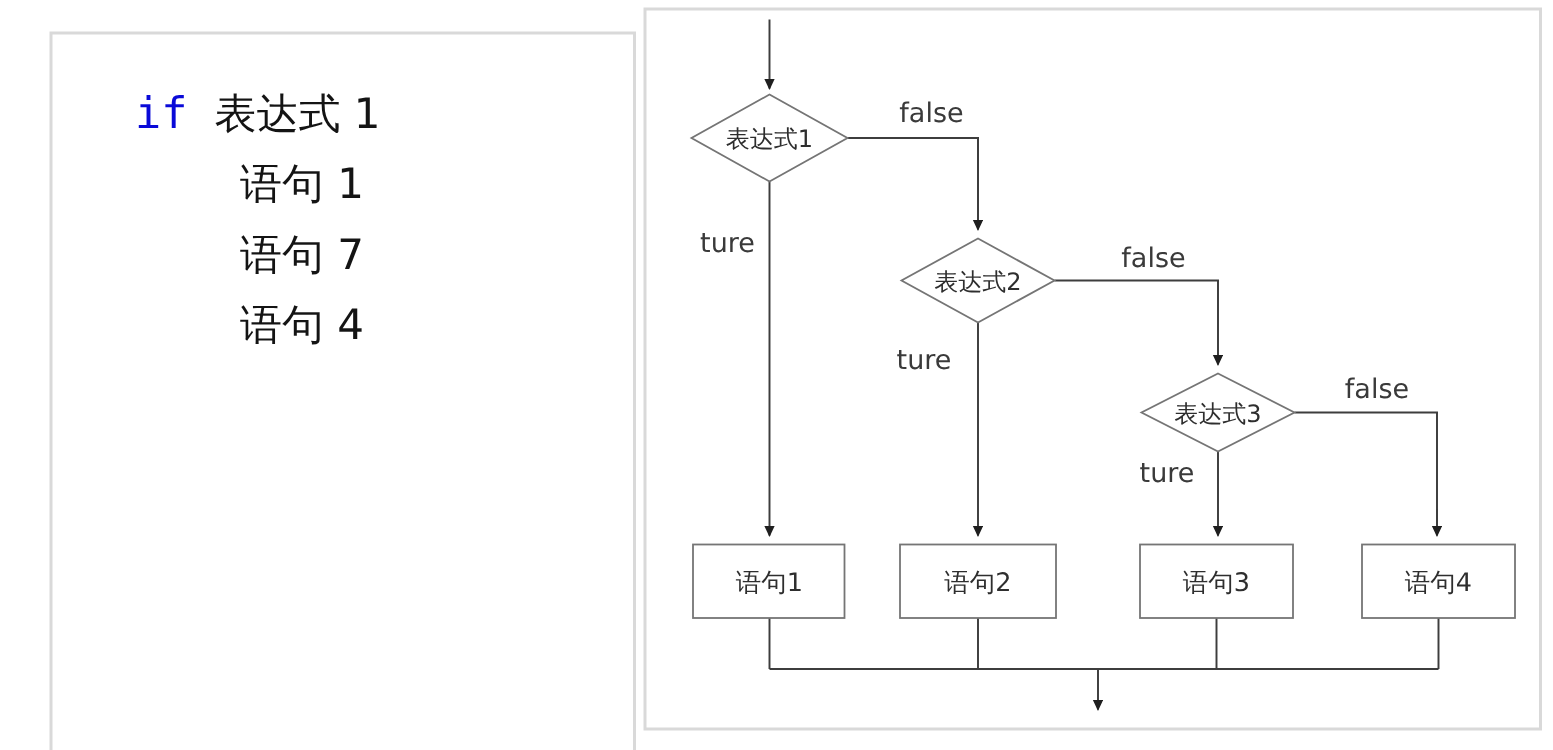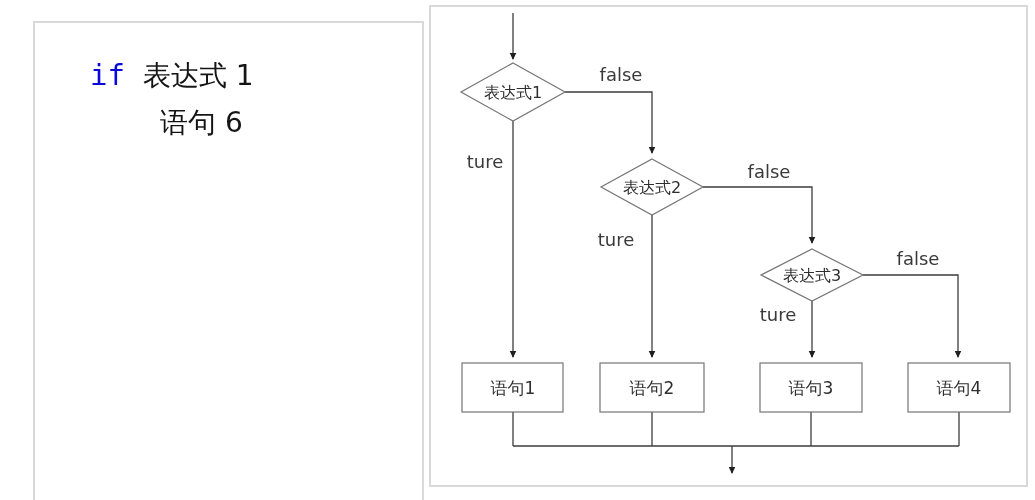--- a/index.html
+++ b/index.html
@@ -86,21 +86,23 @@
     text-anchor: middle;
   }
 </style>
 </head>
 <body>
 
 <div class="stage">
 
   <div class="panel code">
     <div class="code-line"><span class="kw">if</span><span class="stmt">表达式 1</span></div>
-    <div class="code-line indent"><span class="kw"></span><span class="stmt">语句 6</span></div>
+    <div class="code-line indent"><span class="kw"></span><span class="stmt">语句 1</span></div>
+    <div class="code-line indent"><span class="kw"></span><span class="stmt">语句 7</span></div>
+    <div class="code-line indent"><span class="kw"></span><span class="stmt">语句 4</span></div>
   </div>
 
   <div class="panel chart">
     <svg width="595" height="478" viewBox="0 0 595 478">
       <defs>
         <marker id="arr" markerWidth="9" markerHeight="8" refX="6.5" refY="3.5" orient="auto" markerUnits="userSpaceOnUse">
           <path d="M0,0 L7.5,3.5 L0,7 Z" fill="#1f1f1f"></path>
         </marker>
       </defs>
 

